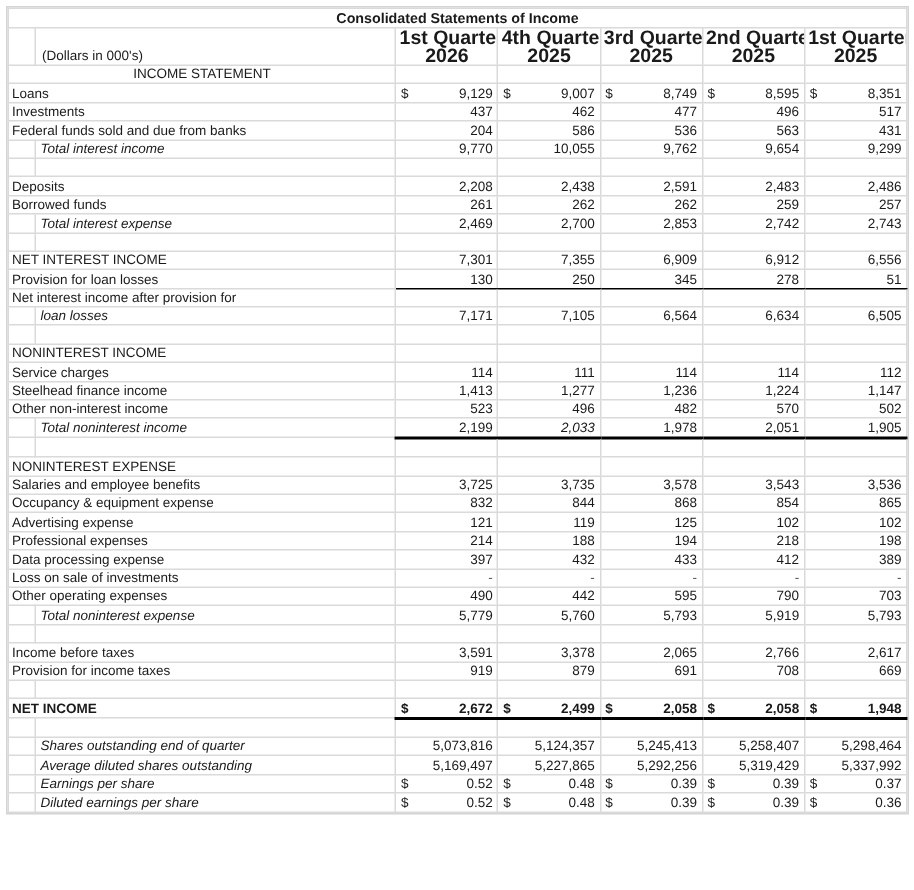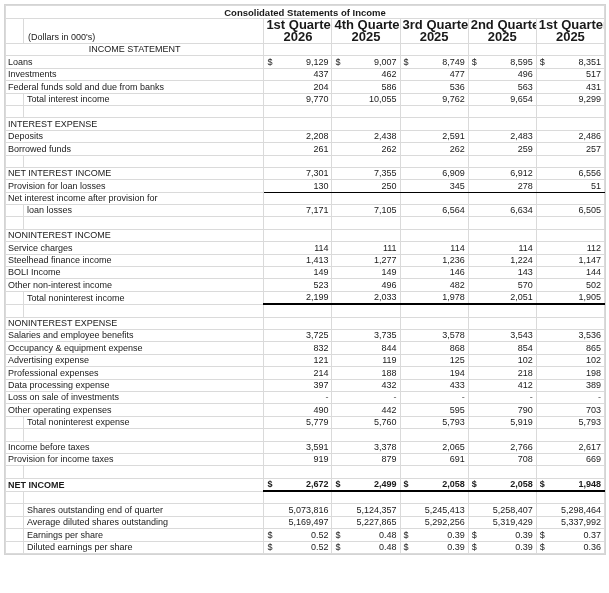--- a/index.html
+++ b/index.html
@@ -16,21 +16,21 @@
   .title-row td { font-weight: bold; text-align: center; font-size: 9.5px; height: 12px; }
   .hdr-row td { height: 24px; }
   .qh { font-weight: bold; text-align: center; font-size: 13px; line-height: 12px; }
   .qh span { display: block; }
   .dollars { padding-left: 4px; }
   .is-title { text-align: center; }
   .num { position: relative; text-align: right; padding-right: 3px; }
   .num .cur { position: absolute; left: 3px; bottom: 0; }
   .dash { color: #555; }
   .net-row td { font-weight: bold; }
-  .span-lbl { padding-left: 3px; }
+  .span-lbl { padding-left: 3px; font-style: italic; }
 </style>
 </head>
 <body>
 
 <div class="sheet">
   <table>
     <colgroup>
       <col class="c-ind">
         <col class="c-lbl">
       <col class="c-q">
@@ -113,45 +113,46 @@
         <tr>
           <td></td>
           <td class="span-lbl"></td>
           <td class="num"></td>
           <td class="num"></td>
           <td class="num"></td>
           <td class="num"></td>
           <td class="num"></td>
         </tr>
         <tr>
-          <td colspan="2">INTEREST EXPENSE</td>
-          <td class="num"></td>
-          <td class="num"></td>
-          <td class="num"></td>
-          <td class="num"></td>
-          <td class="num"></td>
-        </tr>
-        <tr>
           <td colspan="2">Deposits</td>
           <td class="num"><span>2,208</span></td>
           <td class="num"><span>2,438</span></td>
           <td class="num"><span>2,591</span></td>
           <td class="num"><span>2,483</span></td>
           <td class="num"><span>2,486</span></td>
         </tr>
         <tr>
           <td colspan="2">Borrowed funds</td>
           <td class="num"><span>261</span></td>
           <td class="num"><span>262</span></td>
           <td class="num"><span>262</span></td>
           <td class="num"><span>259</span></td>
           <td class="num"><span>257</span></td>
         </tr>
         <tr>
           <td></td>
+          <td class="span-lbl">Total interest expense</td>
+          <td class="num" style="border-top: 1.5px solid rgb(0, 0, 0);"><span>2,469</span></td>
+          <td class="num" style="border-top: 1.5px solid rgb(0, 0, 0);"><span>2,700</span></td>
+          <td class="num" style="border-top: 1.5px solid rgb(0, 0, 0);"><span>2,853</span></td>
+          <td class="num" style="border-top: 1.5px solid rgb(0, 0, 0);"><span>2,742</span></td>
+          <td class="num" style="border-top: 1.5px solid rgb(0, 0, 0);"><span>2,743</span></td>
+        </tr>
+        <tr>
+          <td></td>
           <td class="span-lbl"></td>
           <td class="num"></td>
           <td class="num"></td>
           <td class="num"></td>
           <td class="num"></td>
           <td class="num"></td>
         </tr>
         <tr>
           <td colspan="2">NET INTEREST INCOME</td>
           <td class="num"><span>7,301</span></td>
@@ -212,40 +213,32 @@
         </tr>
         <tr>
           <td colspan="2">Steelhead finance income</td>
           <td class="num"><span>1,413</span></td>
           <td class="num"><span>1,277</span></td>
           <td class="num"><span>1,236</span></td>
           <td class="num"><span>1,224</span></td>
           <td class="num"><span>1,147</span></td>
         </tr>
         <tr>
-          <td colspan="2">BOLI Income</td>
-          <td class="num"><span>149</span></td>
-          <td class="num"><span>149</span></td>
-          <td class="num"><span>146</span></td>
-          <td class="num"><span>143</span></td>
-          <td class="num"><span>144</span></td>
-        </tr>
-        <tr>
           <td colspan="2">Other non-interest income</td>
           <td class="num"><span>523</span></td>
           <td class="num"><span>496</span></td>
           <td class="num"><span>482</span></td>
           <td class="num"><span>570</span></td>
           <td class="num"><span>502</span></td>
         </tr>
         <tr>
           <td></td>
           <td class="span-lbl">Total noninterest income</td>
           <td class="num" style="border-top: 1.5px solid rgb(0, 0, 0); border-bottom: 2px solid rgb(0, 0, 0);"><span>2,199</span></td>
-          <td class="num" style="border-top: 1.5px solid rgb(0, 0, 0); border-bottom: 2px solid rgb(0, 0, 0);"><span>2,033</span></td>
+          <td class="num" style="border-top: 1.5px solid rgb(0, 0, 0); border-bottom: 2px solid rgb(0, 0, 0); font-style: italic;"><span>2,033</span></td>
           <td class="num" style="border-top: 1.5px solid rgb(0, 0, 0); border-bottom: 2px solid rgb(0, 0, 0);"><span>1,978</span></td>
           <td class="num" style="border-top: 1.5px solid rgb(0, 0, 0); border-bottom: 2px solid rgb(0, 0, 0);"><span>2,051</span></td>
           <td class="num" style="border-top: 1.5px solid rgb(0, 0, 0); border-bottom: 2px solid rgb(0, 0, 0);"><span>1,905</span></td>
         </tr>
         <tr>
           <td></td>
           <td class="span-lbl"></td>
           <td class="num"></td>
           <td class="num"></td>
           <td class="num"></td>

